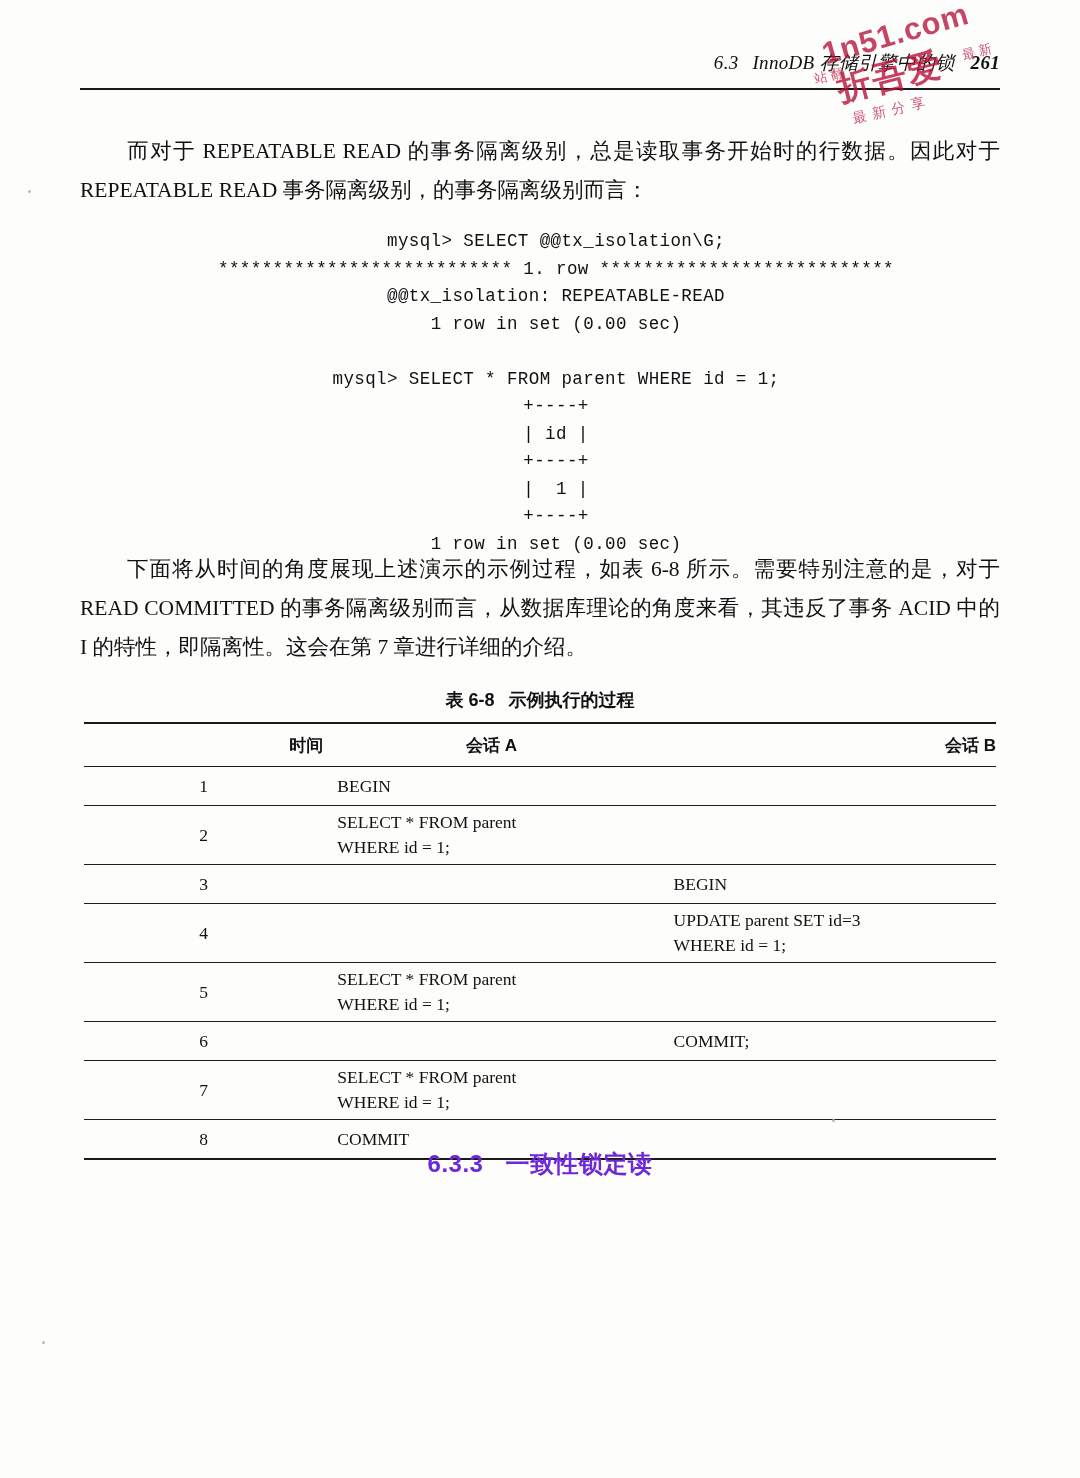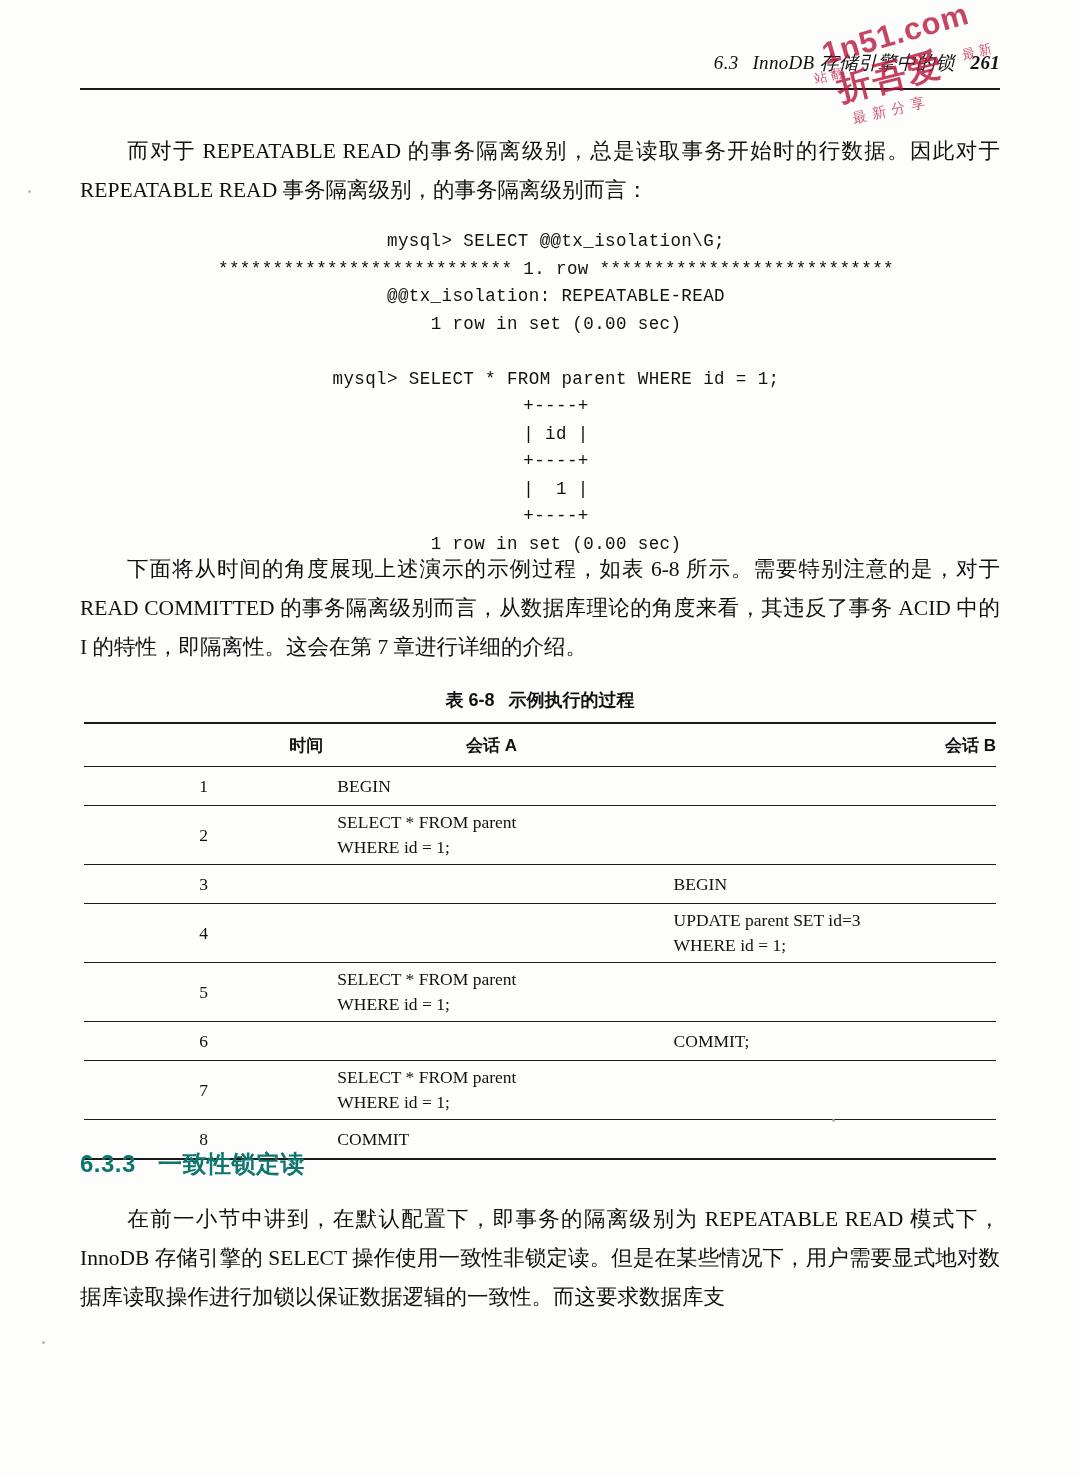--- a/index.html
+++ b/index.html
@@ -189,22 +189,23 @@
   .two-line { height: 58px; }
 
   
   .h3 {
     position: absolute;
     left: 80px;
     width: 920px;
     font-family: "Liberation Sans", sans-serif;
     font-weight: bold;
     font-size: 24px;
-    color: #0f766e;
+    color: #6d28d9;
     letter-spacing: .5px;
+    text-align: center;
   }
   .h3 .num { margin-right: 22px; }
 
   
   .tick {
     position: absolute;
     width: 3px;
     height: 3px;
     background: #b9b9b9;
     border-radius: 50%;
@@ -306,21 +307,18 @@
         <td class="col-a">COMMIT</td>
         <td class="col-b"></td>
       </tr>
     </tbody>
   </table>
 
   <div class="h3" style="top: 1148px;">
     <span class="num">6.3.3</span><span>一致性锁定读</span>
   </div>
 
-  <div class="para" style="top: 1200px;">
-    <span class="indent"></span><span>在前一小节中讲到，在默认配置下，即事务的隔离级别为 REPEATABLE READ 模式下，InnoDB 存储引擎的 SELECT 操作使用一致性非锁定读。但是在某些情况下，用户需要显式地对数据库读取操作进行加锁以保证数据逻辑的一致性。而这要求数据库支</span>
-  </div>
 
   <div class="tick" style="left:28px; top:190px;"></div>
   <div class="tick" style="left:42px; top:1341px;"></div>
   <div class="tick" style="left:832px; top:1119px;"></div>
 
 </div>
 
 </body></html>

